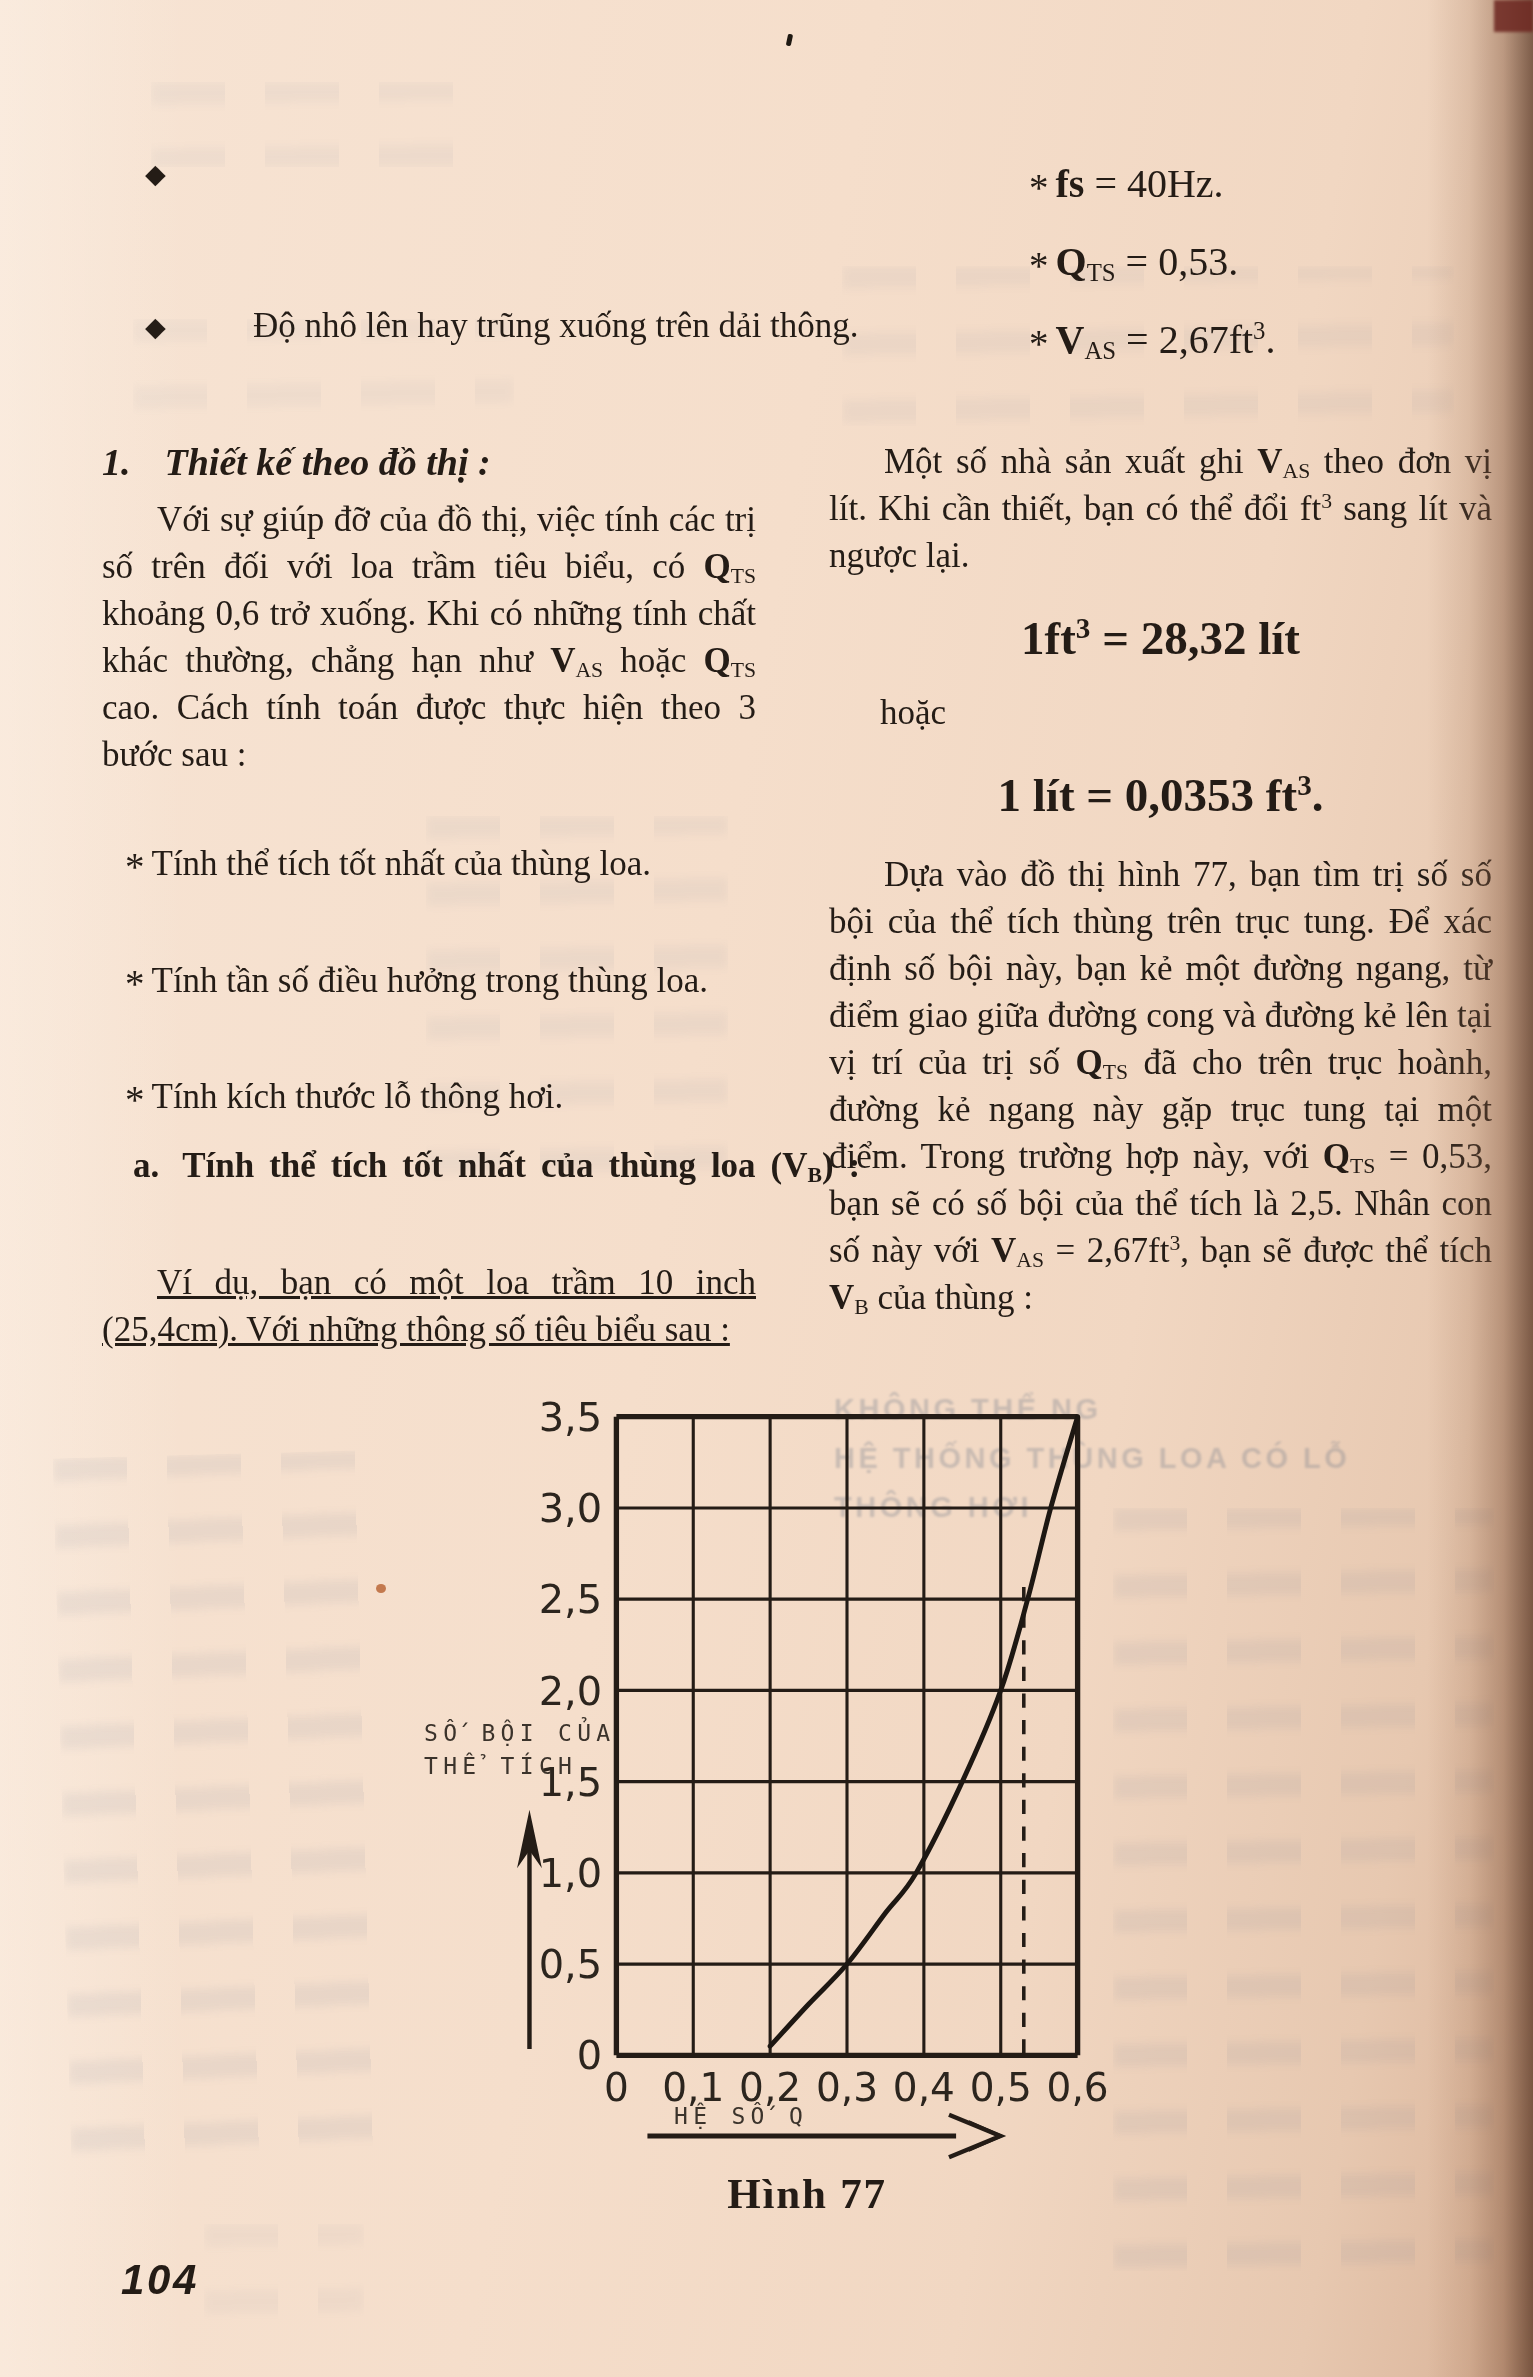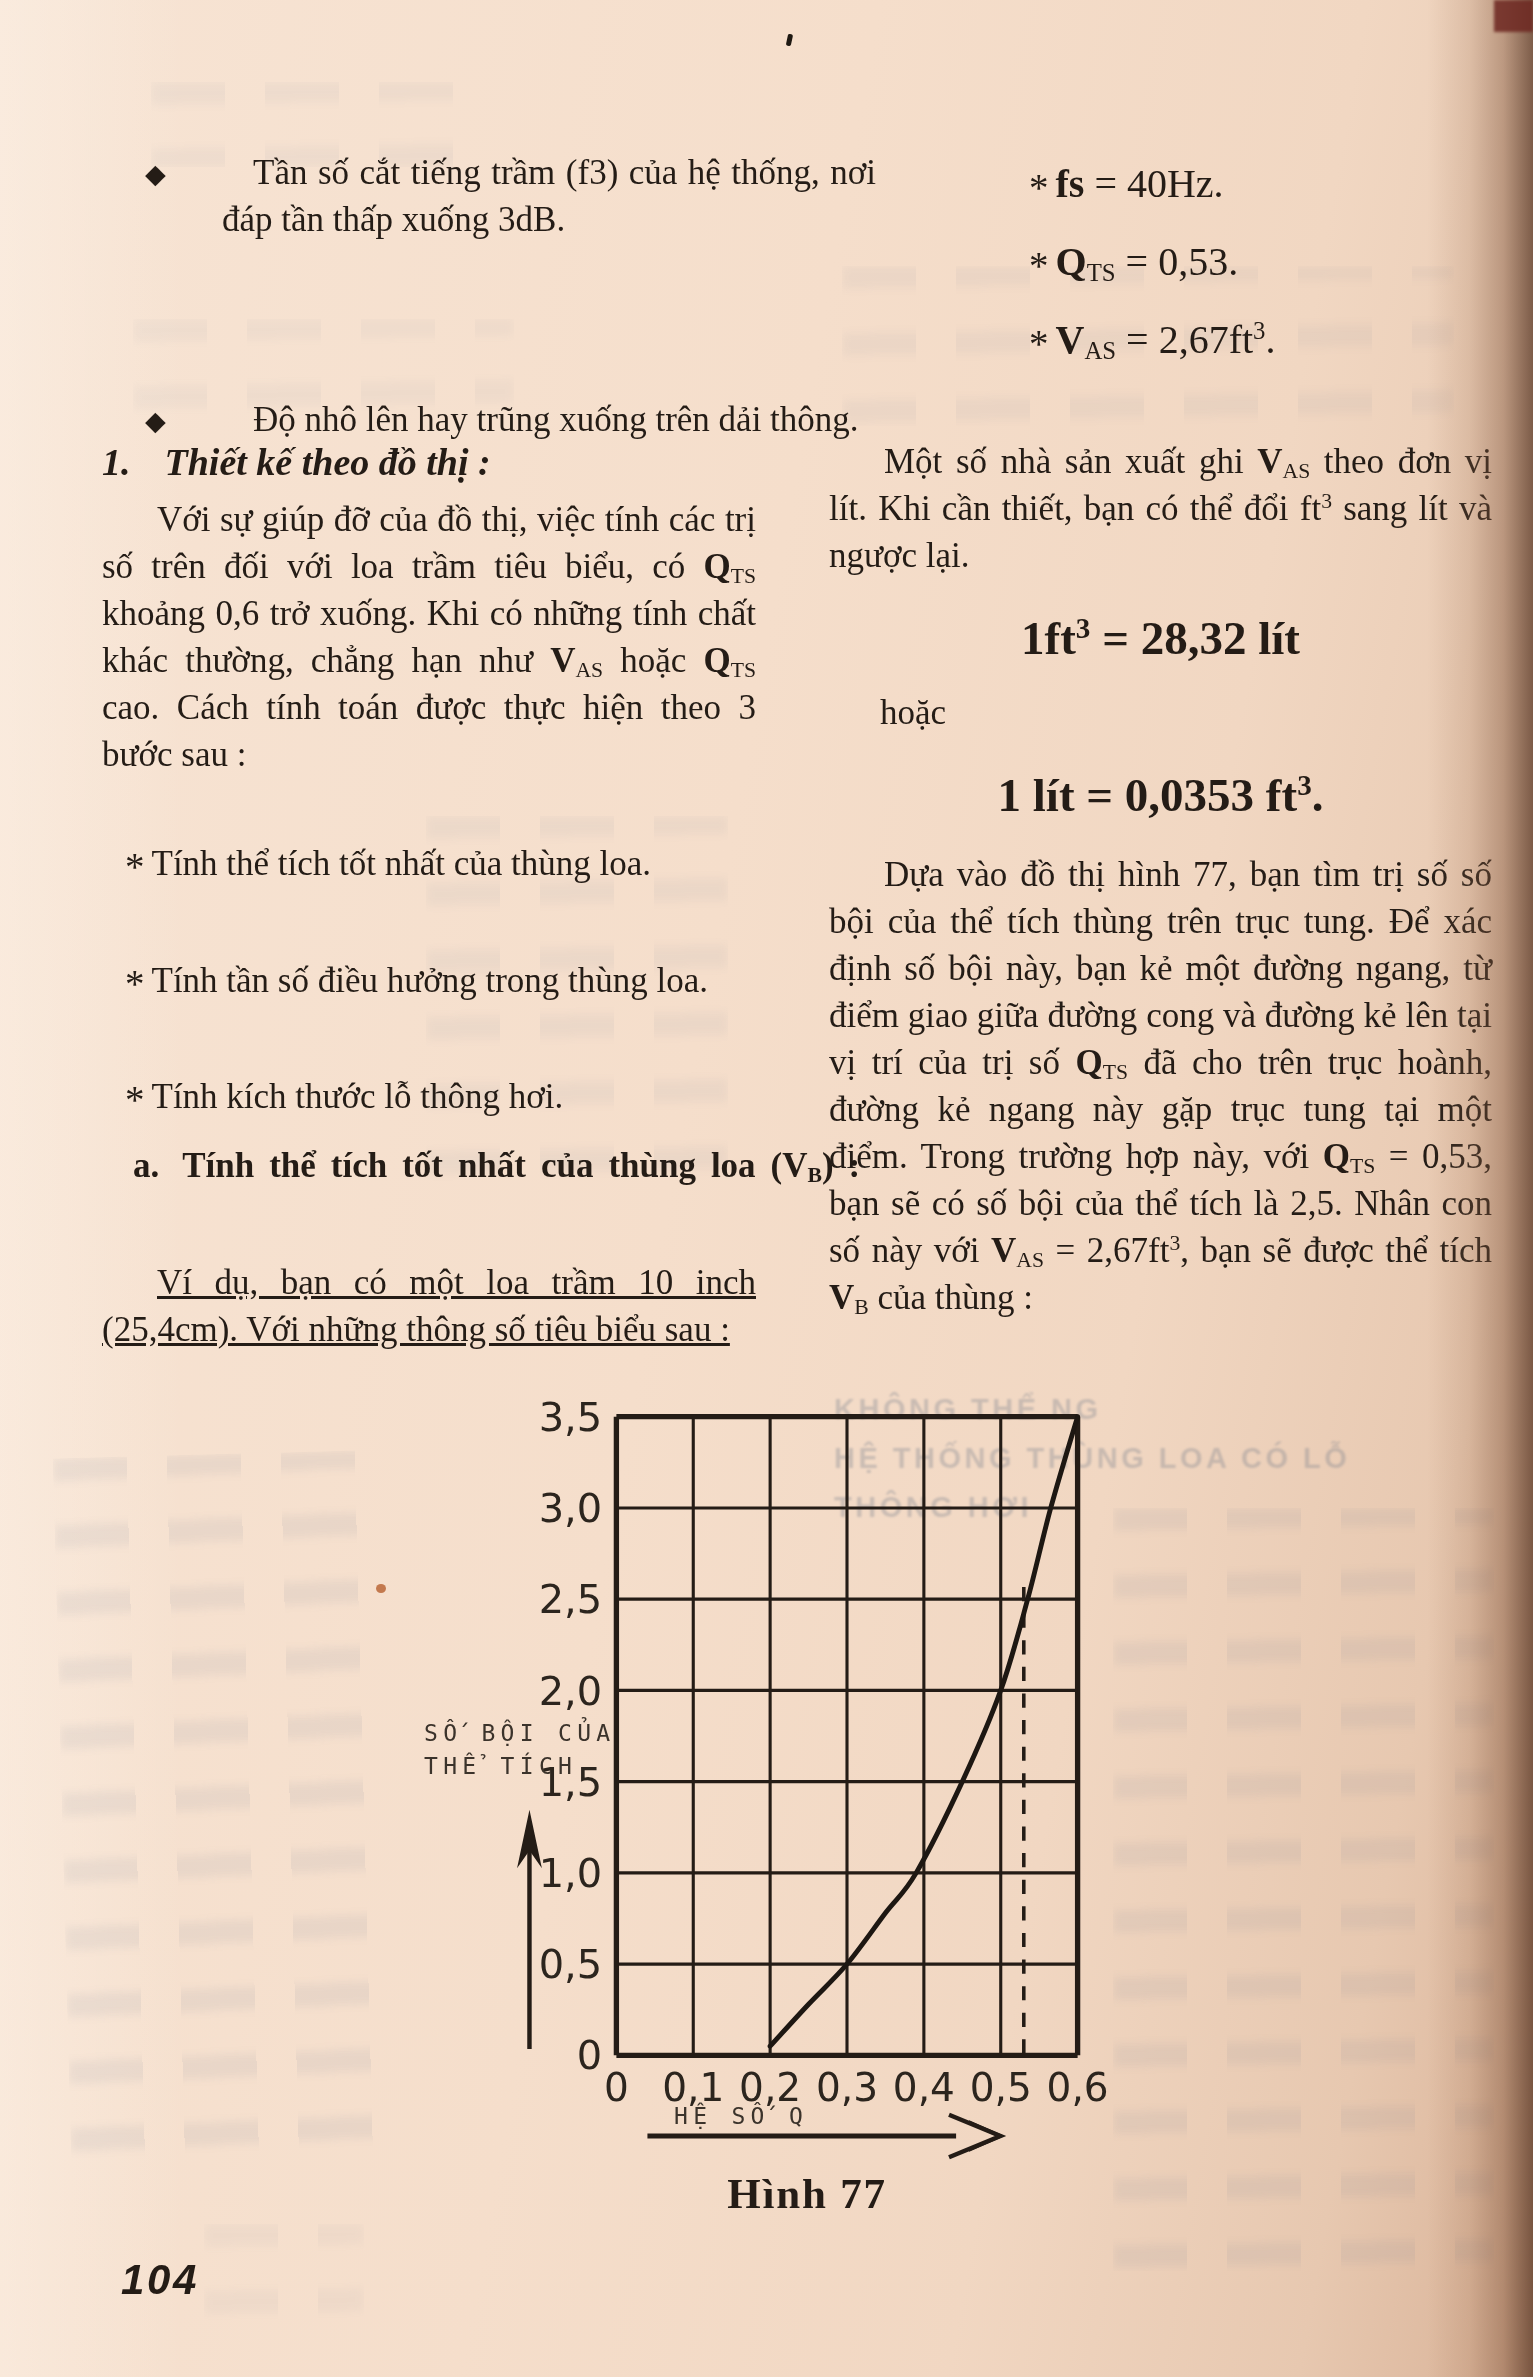--- a/index.html
+++ b/index.html
@@ -95,21 +95,20 @@
   <div class="smudge" style="left:151px;top:82px;width:328px;height:85px;opacity:.35;"></div>
   <div class="smudge" style="left:842px;top:266px;width:612px;height:160px;opacity:.38;"></div>
   <div class="smudge" style="left:133px;top:319px;width:381px;height:98px;opacity:.3;"></div>
   <div class="smudge" style="left:426px;top:816px;width:302px;height:381px;opacity:.4;"></div>
   <div class="smudge" style="left:62px;top:1454px;width:328px;height:718px;transform:rotate(-1.5deg);"></div>
   <div class="smudge" style="left:1113px;top:1508px;width:381px;height:763px;"></div>
   <div class="smudge" style="left:204px;top:2224px;width:160px;height:98px;opacity:.3;"></div>
 
   <div class="blk colL bullet" style="top:149px;">
     <span class="diamond">◆</span>
-    <span>Tần số cắt tiếng trầm (f3) của hệ thống, nơi đáp tần thấp xuống 3dB.</span>
   </div>
 
   <div class="blk colL bullet" style="top:302px;">
     <span class="diamond">◆</span>
     <span>Độ nhô lên hay trũng xuống trên dải thông.</span>
   </div>
 
   <p class="blk colL h1" style="top:401px;"><span class="hnum">1.</span><span>Thiết kế theo đồ thị :</span></p>
 
   <p class="blk colL indent" style="top:461px;">Với sự giúp đỡ của đồ thị, việc tính các trị số trên đối với loa trầm tiêu biểu, có <b>Q</b><sub>TS</sub> khoảng 0,6 trở xuống. Khi có những tính chất khác thường, chẳng hạn như <b>V</b><sub>AS</sub> hoặc <b>Q</b><sub>TS</sub> cao. Cách tính toán được thực hiện theo 3 bước sau :</p>

